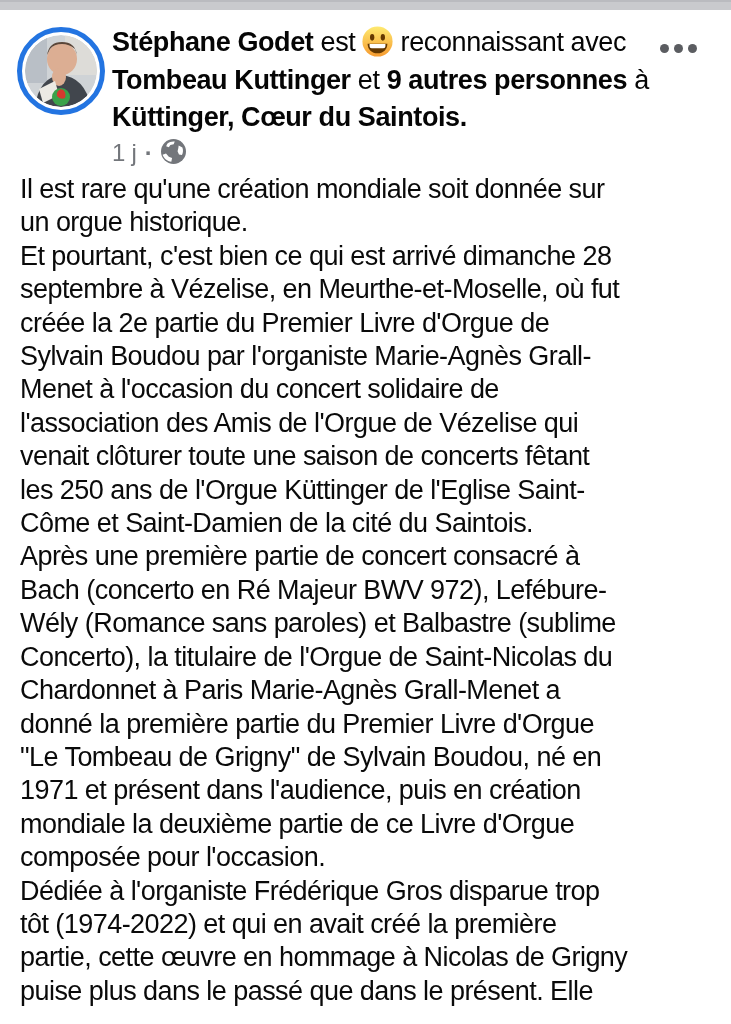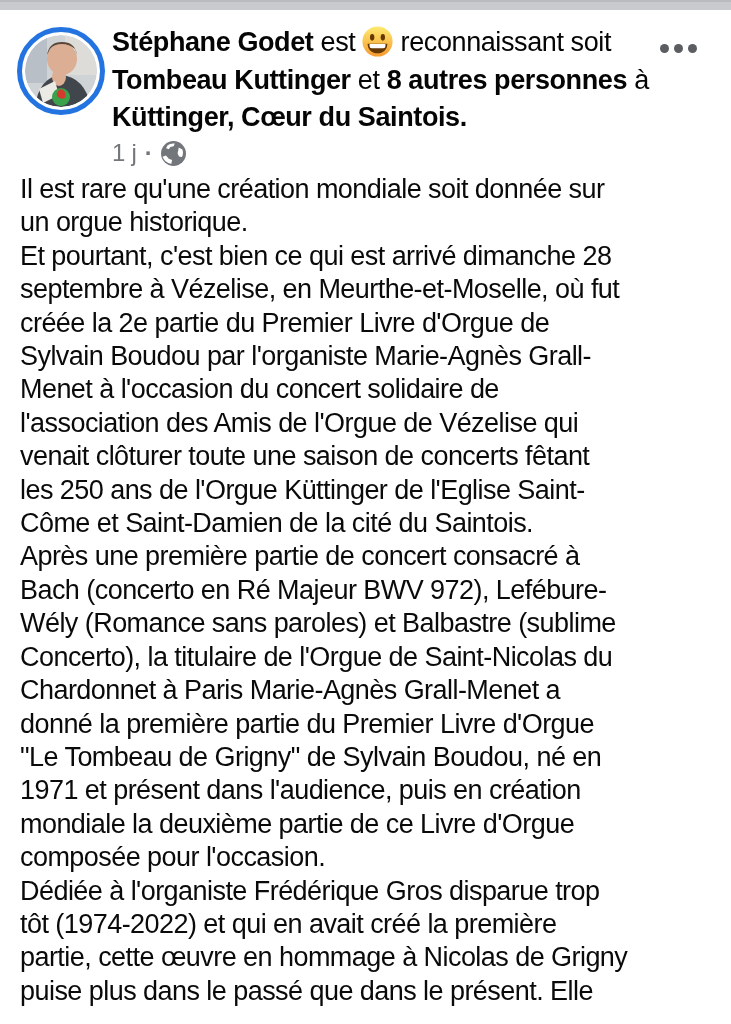--- a/index.html
+++ b/index.html
@@ -67,21 +67,20 @@
     width: 9px; height: 9px;
     border-radius: 50%;
     background: #5b5d61;
     display: block;
   }
 
   .meta-row {
     position: absolute;
     left: 112px; top: 139px;
     display: flex;
-    align-items: center;
     gap: 8px;
     font-size: 24px;
     color: #73767b;
     letter-spacing: -0.2px;
   }
   .meta-row .globe { width: 25px; height: 25px; display: block; }
   .meta-sep { font-weight: 700; }
 
   
   .body-text {
@@ -135,24 +134,24 @@
           <stop offset="1" stop-color="#f69b30"></stop>
         </linearGradient>
       </defs>
       <circle cx="18" cy="18" r="17.5" fill="url(#emg)"></circle>
       <ellipse cx="11.8" cy="13.2" rx="2.5" ry="3.8" fill="#643800"></ellipse>
       <ellipse cx="24.2" cy="13.2" rx="2.5" ry="3.8" fill="#643800"></ellipse>
       <path d="M6.5 20.5 c0 6.6 5 11.2 11.5 11.2 s11.5 -4.6 11.5 -11.2 z" fill="#643800"></path>
       <path d="M8.8 21 h18.4 v2.4 a2.4 2.4 0 0 1 -2.4 2.4 h-13.6 a2.4 2.4 0 0 1 -2.4 -2.4 z" fill="#ffffff"></path>
     </svg>
     <span>reconnaissant</span>
-    <span>soit</span>
+    <span>avec</span>
     <b>Tombeau Kuttinger</b>
     <span>et</span>
-    <b>8 autres personnes</b>
+    <b>9 autres personnes</b>
     <span>à</span>
     <b>Küttinger, Cœur du Saintois.</b>
   </div>
 
   <div class="menu-dots">
     <i></i>
     <i></i>
     <i></i>
   </div>
 

